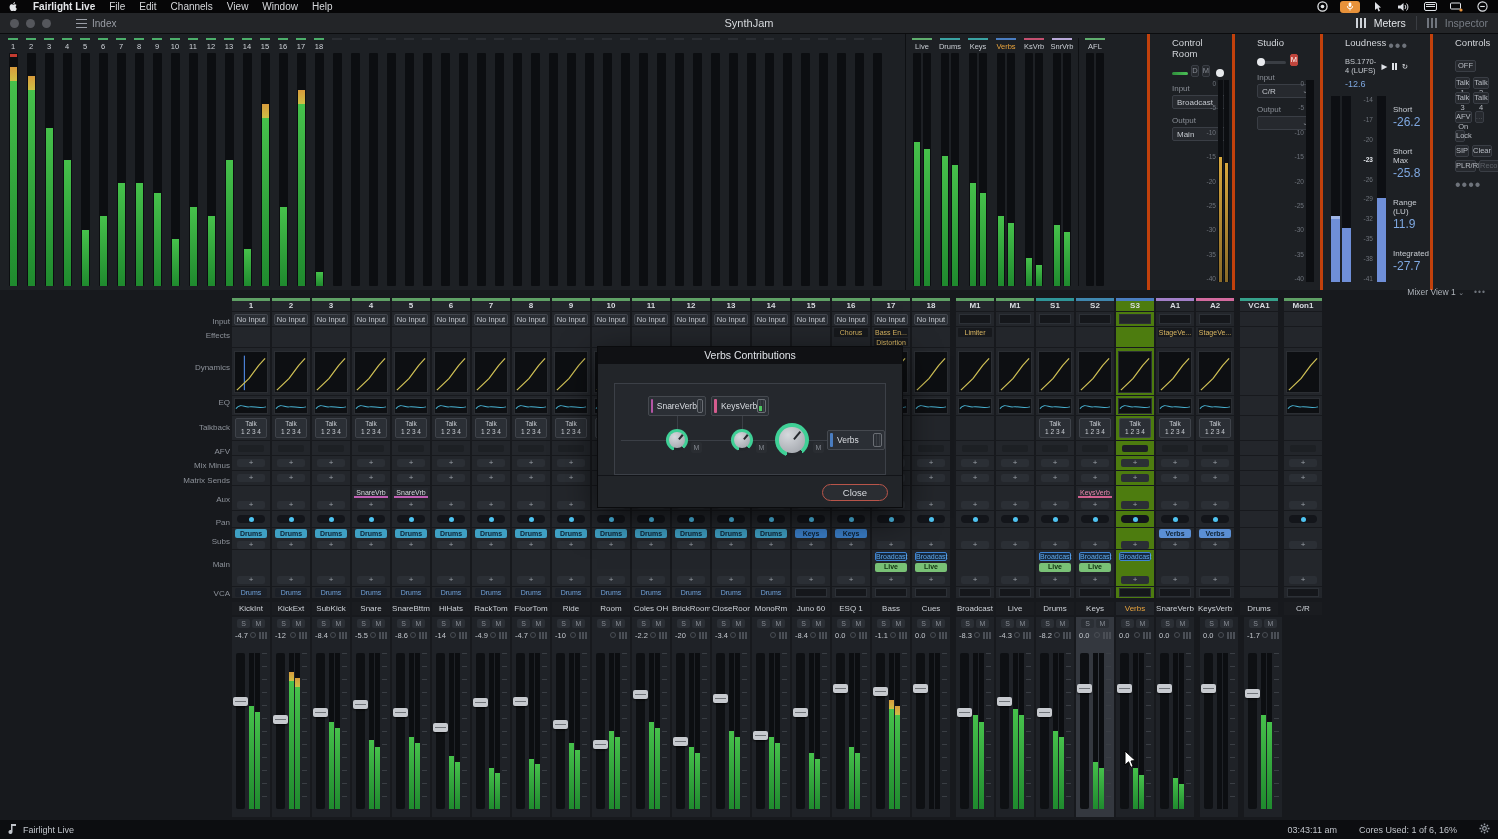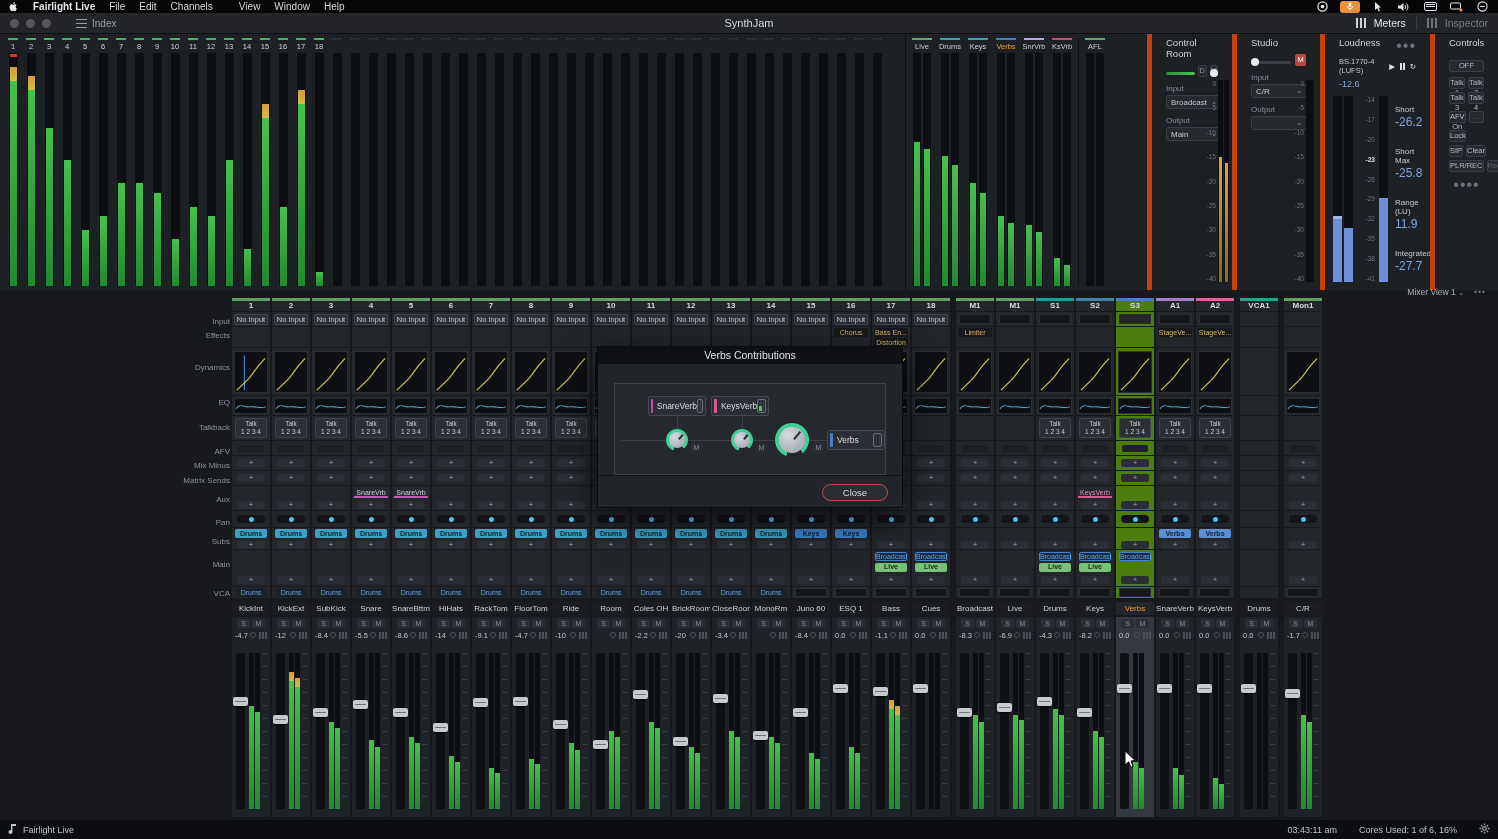--- a/index.html
+++ b/index.html
@@ -47,21 +47,21 @@
   .rcap { position:absolute; top:1px; left:1px; right:1px; height:3px; background:#c23b30; }
   #mb-buses { position:absolute; left:908px; top:4px; bottom:4px; width:238px; display:flex; }
   .bslot { width:28px; display:flex; flex-direction:column; align-items:center; }
   .bdash { width:20px; height:2px; margin-bottom:2px; }
   .blabel { font-size:7.5px; height:9px; line-height:9px; color:#c8ccd2; }
   .bpair { display:flex; gap:2px; flex:1; margin-top:2px; }
   .btr { position:relative; width:8px; height:100%; background:#0c0e11; border-radius:1px; overflow:hidden;}
   .vdiv { position:absolute; top:0; bottom:0; width:1px; background:#0e1013; }
 
   
-  .panel { position:absolute; top:0; bottom:0; background:#1d2024; border-left:5px solid #c2410c; padding:3px 14px; }
+  .panel { position:absolute; top:0; bottom:0; background:#1d2024; border-left:3px solid #c2410c; padding:3px 22px; }
   .p-title { font-size:9.5px; color:#d2d5da; margin-bottom:6px; }
   .fld-label { font-size:8px; color:#8a8f97; margin:7px 0 2px; }
   .select { width:56px; height:14px; background:#26292e; border:1px solid #3a3e45; border-radius:2px;
     display:flex; align-items:center; justify-content:space-between; padding:0 4px; font-size:8px; color:#c4c8ce;}
   .chev { font-size:7px; color:#8a8f97; }
   .sl-track { position:relative; width:54px; height:3px; border-radius:2px; margin-top:5px; }
   .sl-knob { position:absolute; top:-3px; width:8px; height:8px; border-radius:50%; background:#e8eaed; }
   .mini-btn { width:14px; height:12px; background:#26292e; border:1px solid #3a3e45; border-radius:2px;
     color:#878c94; font-size:7.5px; text-align:center; line-height:10px; }
   .mini-btn.red { background:#c0453c; border-color:#c0453c; color:#fff; }
@@ -199,21 +199,21 @@
 <body>
 <div id="root">
 
   <div id="menubar">
     <span class="apple">
       <svg viewBox="0 0 16 16" width="11" height="11">
           <path fill="#e4e6e9" d="M11.2 8.4c0-1.6 1.3-2.4 1.4-2.4-.8-1.1-2-1.3-2.4-1.3-1-.1-2 .6-2.5.6-.5 0-1.3-.6-2.2-.6-1.1 0-2.2.7-2.7 1.7-1.2 2-.3 5 .8 6.6.5.8 1.2 1.7 2 1.7.8 0 1.1-.5 2.1-.5s1.3.5 2.2.5c.9 0 1.5-.8 2-1.6.6-.9.9-1.8.9-1.9 0 0-1.6-.6-1.6-2.8zM9.6 3.6c.4-.6.7-1.3.6-2.1-.6 0-1.4.4-1.9 1-.4.5-.8 1.3-.7 2 .7.1 1.5-.3 2-.9z"></path>
         </svg>
     </span>
     <span class="app">Fairlight Live</span>
-    <span id="menu-items"><span class="mitem" style="margin-right:14px;">File</span><span class="mitem" style="margin-right:14px;">Edit</span><span class="mitem" style="margin-right:14px;">Channels</span><span class="mitem" style="margin-right:14px;margin-left:12px;">View</span><span class="mitem" style="margin-right:14px;">Window</span><span class="mitem" style="margin-right:14px;">Help</span></span>
+    <span id="menu-items"><span class="mitem" style="margin-right:14px;">File</span><span class="mitem" style="margin-right:14px;">Edit</span><span class="mitem" style="margin-right:14px;">Channels</span><span class="mitem" style="margin-right:14px;">View</span><span class="mitem" style="margin-right:14px;">Window</span><span class="mitem" style="margin-right:14px;">Help</span></span>
     <span id="menu-right">
       <span class="micon">
           <svg width="11" height="11" viewBox="0 0 12 12">
             <circle cx="6" cy="6" r="5" fill="none" stroke="#e4e6e9" stroke-width="1.4"></circle>
             <circle cx="6" cy="6" r="2" fill="#e4e6e9"></circle>
           </svg>
         </span>
       <span class="mic-btn">
           <svg width="8" height="9" viewBox="0 0 8 10">
             <rect x="2.5" y="0.5" width="3" height="5" rx="1.5" fill="#fff"></rect>
@@ -612,40 +612,40 @@
     <div class="bpair">
             <div class="btr">
               <div class="mfill" style="height:30%"></div>
             </div>
             <div class="btr">
               <div class="mfill" style="height:27%"></div>
             </div>
           </div>
         </div>
         <div class="bslot">
+    <span class="bdash" style="background:#c45070"></span>
+    <span class="blabel" style="">KsVrb</span>
+    <div class="bpair">
+            <div class="btr">
+              <div class="mfill" style="height:12%"></div>
+            </div>
+            <div class="btr">
+              <div class="mfill" style="height:9%"></div>
+            </div>
+          </div>
+        </div>
+        <div class="bslot">
     <span class="bdash" style="background:#b8a8d8"></span>
     <span class="blabel" style="">SnrVrb</span>
     <div class="bpair">
             <div class="btr">
               <div class="mfill" style="height:26%"></div>
             </div>
             <div class="btr">
               <div class="mfill" style="height:23%"></div>
-            </div>
-          </div>
-        </div>
-        <div class="bslot">
-    <span class="bdash" style="background:#c45070"></span>
-    <span class="blabel" style="">KsVrb</span>
-    <div class="bpair">
-            <div class="btr">
-              <div class="mfill" style="height:12%"></div>
-            </div>
-            <div class="btr">
-              <div class="mfill" style="height:9%"></div>
             </div>
           </div>
         </div>
         <div style="width:1px;background:#0e1013;margin:0 2px;"></div>
         <div class="bslot">
     <span class="bdash" style="background:#5fae6e"></span>
     <span class="blabel" style="">AFL</span>
     <div class="bpair">
             <div class="btr">
               <div class="mfill" style="height:0%"></div>
@@ -2528,21 +2528,21 @@
       </div>
       <div class="fticks"></div>
     </div>
         </div>
         <div class="fstrip">
     <div class="sm-row">
             <button class="sm">S</button>
             <button class="sm">M</button>
           </div>
     <div class="val-row">
-            <span class="db">-9.1</span>
+            <span class="db">-4.9</span>
             <span class="gknob"></span>
             <span class="fico"></span>
           </div>
     <div class="fbody">
       <div class="ftrack">
               <div class="fhandle" style="top:29%"></div>
             </div>
       <div class="fmeters">
         <div class="fm">
                 <div class="fmf" style="height:26%"></div>
@@ -2846,45 +2846,20 @@
     <div class="fbody">
       <div class="ftrack">
               <div class="fhandle" style="top:35%"></div>
             </div>
       <div class="fmeters">
         <div class="fm">
                 <div class="fmf" style="height:60%"></div>
               </div>
         <div class="fm">
                 <div class="fmf" style="height:56%"></div>
-              </div>
-      </div>
-      <div class="fticks"></div>
-    </div>
-        </div>
-        <div class="fstrip">
-    <div class="sm-row">
-            <button class="sm">S</button>
-            <button class="sm">M</button>
-          </div>
-    <div class="val-row">
-            <span class="db">-6.9</span>
-            <span class="gknob"></span>
-            <span class="fico"></span>
-          </div>
-    <div class="fbody">
-      <div class="ftrack">
-              <div class="fhandle" style="top:32%"></div>
-            </div>
-      <div class="fmeters">
-        <div class="fm">
-                <div class="fmf" style="height:60%"></div>
-              </div>
-        <div class="fm">
-                <div class="fmf" style="height:57%"></div>
               </div>
       </div>
       <div class="fticks"></div>
     </div>
         </div>
         <div class="fstrip">
     <div class="sm-row">
             <button class="sm">S</button>
             <button class="sm">M</button>
           </div>

